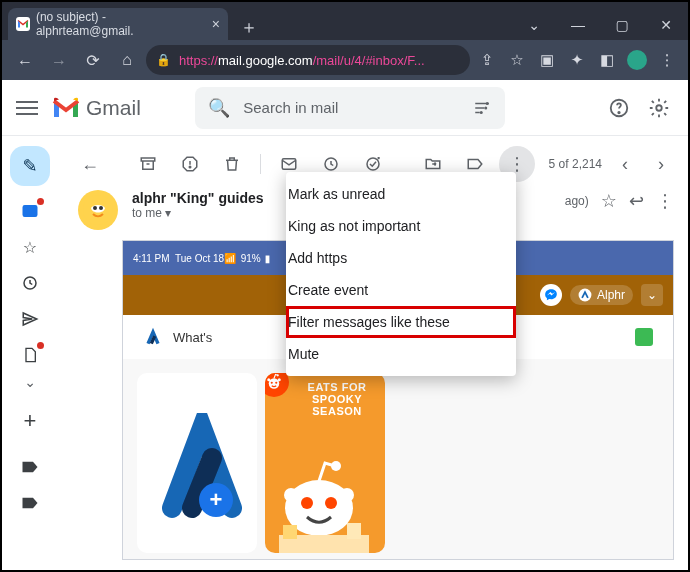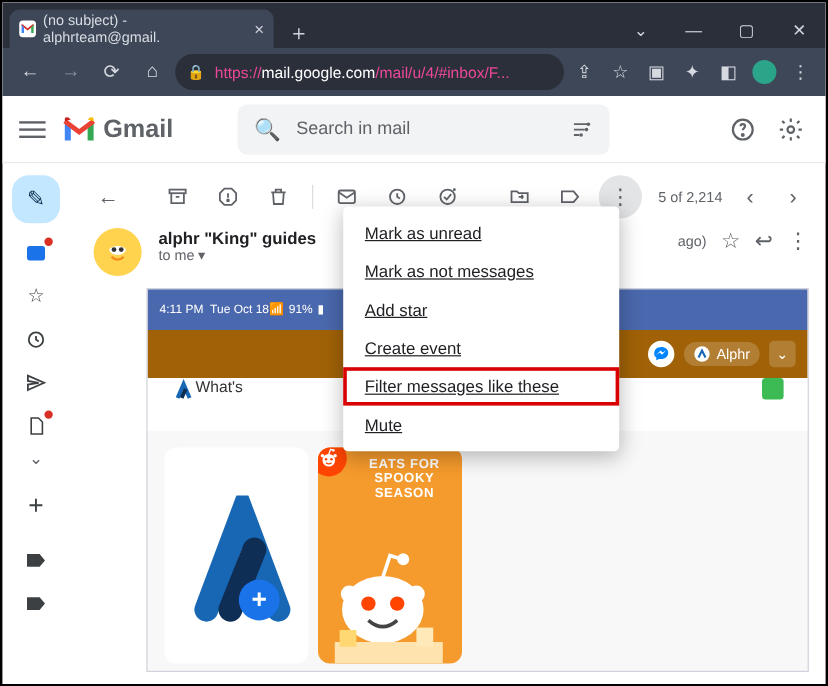--- a/index.html
+++ b/index.html
@@ -21,21 +21,21 @@
   .urlbar .lock { font-size:12px; }
   .urlbar .domain { color:#fff; }
   .urlbar .rest { color:#ec4899; white-space:nowrap; }
   .exticon { width:26px;height:26px;display:flex;align-items:center;justify-content:center;color:#d6d9e0;font-size:15px;}
 
   
   .gmhdr { height: 56px; border-bottom: 1px solid #e8eaed; display:flex; align-items:center; padding: 0 14px; gap: 14px; background:#fff;}
   .hamb { width:22px; display:flex;flex-direction:column;gap:4px;}
   .hamb span{height:2px;background:#5f6368;}
   .gmlogo { display:flex;align-items:center;gap:6px; font-size: 21px; color:#5f6368; }
-  .gmlogo .m { font-weight:700; }
+  .gmlogo .m { font-weight:400; }
   .searchbox { flex:1; max-width: 310px; height: 42px; background:#f1f3f4; border-radius: 8px; display:flex;align-items:center; padding: 0 14px; gap: 12px; color:#5f6368; margin-left: 40px;}
   .searchbox .ph { font-size: 15px; }
   .searchbox .tune { margin-left:auto; font-size:18px; }
   .hdricons { margin-left:auto; display:flex; gap: 10px; }
   .hdricons div { width:30px;height:30px;display:flex;align-items:center;justify-content:center;color:#5f6368;font-size:20px;}
 
   
   .main { display:flex; height: calc(572px - 38px - 40px - 56px - 4px); }
 
   
@@ -62,34 +62,34 @@
   .msgmeta { margin-left:auto;display:flex;align-items:center;gap:12px;color:#5f6368;font-size:12px;}
   .msgmeta .ic { font-size:18px;}
 
   
   .body { margin: 0 14px 0 64px; border:1px solid #cfd3db; background:#f8f8f8; height: 320px; overflow:hidden; position:relative;}
   .phbar { height:34px;background:#4a68ad;color:#fff;display:flex;align-items:center;padding:0 10px;font-size:10px;}
   .phstatus { display:flex; gap:4px; font-size:10px; align-items:center;}
   .phstrip { height:40px;background:#a16207;display:flex;align-items:center;justify-content:flex-end;padding:0 10px;gap:8px;color:#fff;font-size:12px;}
   .phstrip .pill{display:flex;align-items:center;gap:5px;background:rgba(255,255,255,.18);padding:3px 8px;border-radius:12px;}
   .phstrip .chev{width:22px;height:22px;display:flex;align-items:center;justify-content:center;background:rgba(255,255,255,.18);border-radius:4px;}
-  .whatsrow { height:44px;background:#fff;display:flex;align-items:flex-start;padding:0 20px;font-size:13px;color:#333;}
+  .whatsrow { height:44px;background:#fff;display:flex;align-items:center;padding:0 20px;gap:10px;font-size:13px;color:#333;}
   .alogo { width:20px;height:20px; }
   .cards { display:flex; gap:8px; padding: 14px 14px 0 14px;}
   .card { width:120px;height:180px;border-radius:10px;background:#fff;position:relative;overflow:hidden;}
   .card.a { background:#fff;display:flex;align-items:center;justify-content:center;}
   .card.b { background:#f59a2c;color:#fff;padding:8px;}
   .bigA { position:relative;width:80px;height:100px;}
   .plusfab{position:absolute;bottom:-4px;left:42px;width:34px;height:34px;border-radius:50%;background:#1a73e8;display:flex;align-items:center;justify-content:center;color:#fff;font-size:22px;font-weight:bold;}
   .redcirc{position:absolute;top:-6px;left:-6px;width:30px;height:30px;border-radius:50%;background:#ff4500;display:flex;align-items:center;justify-content:center;color:#fff;font-size:16px;}
   .card.b .txt{font-size:11px;font-weight:700;letter-spacing:.5px;margin-left:24px;text-align:center;}
 
   
   .menu { position:absolute; top: 36px; left: 228px; width: 230px; background:#fff; border-radius:4px; box-shadow: 0 4px 18px rgba(0,0,0,.28); padding: 6px 0; z-index: 50;}
-  .mitem { height: 32px; display:flex;align-items:center; padding: 0 18px; font-size:14px; color:#202124;text-decoration:underline;}
+  .mitem { height: 32px; display:flex;align-items:center; padding: 0 2px; font-size:14px; color:#202124;}
   .mitem.hl { outline: 3px solid #d80000; outline-offset:-3px; }
 
   svg { display:block; }
 </style>
 </head>
 <body>
 
 <div class="titlebar">
   <div class="tab">
     <div class="favicon">
@@ -278,22 +278,22 @@
       <div class="tbtn active">⋮</div>
       <div class="counter">
         <span>5 of 2,214</span>
         <span class="tbtn" style="width:26px">‹</span>
         <span class="tbtn" style="width:26px">›</span>
       </div>
     </div>
 
     <div class="menu">
       <div class="mitem">Mark as unread</div>
-      <div class="mitem">Mark as not messages</div>
-      <div class="mitem">Add star</div>
+      <div class="mitem">King as not important</div>
+      <div class="mitem">Add https</div>
       <div class="mitem">Create event</div>
       <div class="mitem hl">Filter messages like these</div>
       <div class="mitem">Mute</div>
     </div>
 
     <div class="msgheader">
       <div class="avatar">
         <svg width="30" height="30" viewBox="0 0 30 30">
             <circle cx="15" cy="15" r="15" fill="#ffd34d"></circle>
             <path d="M8 13c2-4 12-4 14 0-1 6-13 6-14 0z" fill="#fff"></path>

